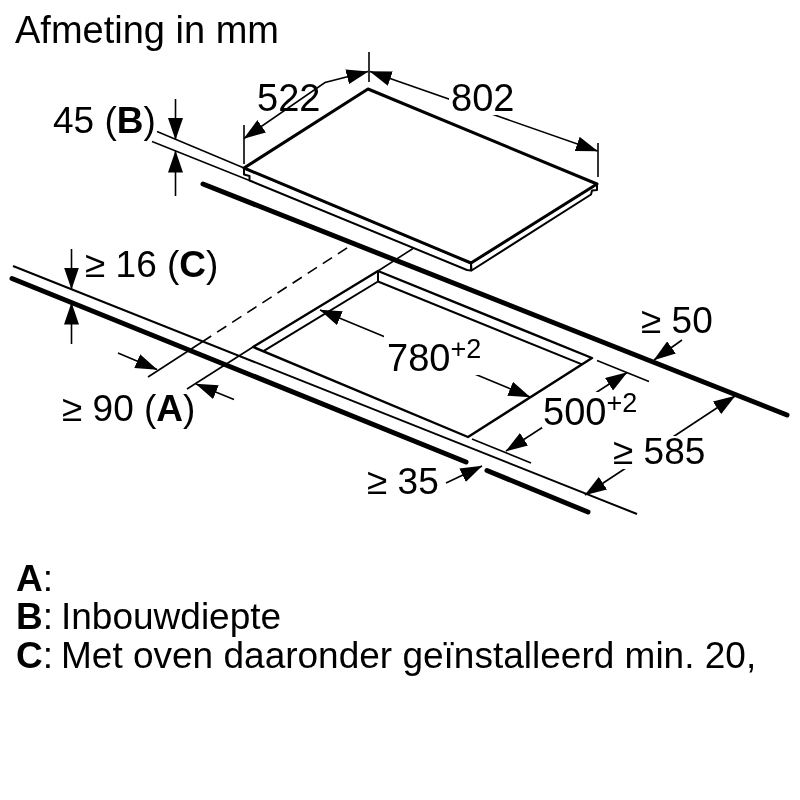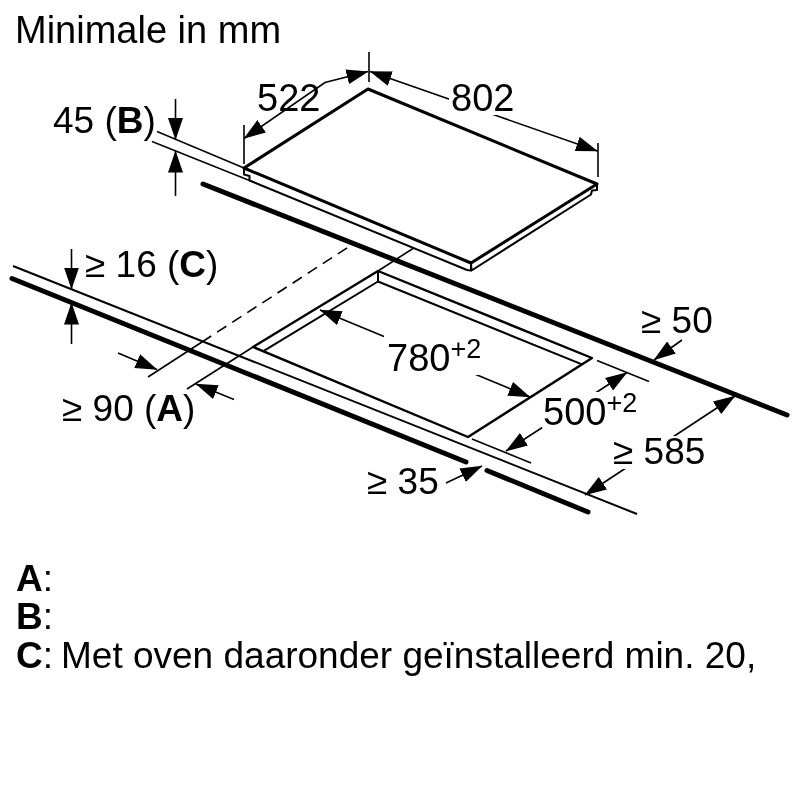--- a/index.html
+++ b/index.html
@@ -87,30 +87,33 @@
   <text x="53" y="133"><tspan>45 (</tspan><tspan class="b">B</tspan><tspan>)</tspan></text>
   <text x="85" y="277"><tspan>≥ 16 (</tspan><tspan class="b">C</tspan><tspan>)</tspan></text>
   <text x="62" y="421"><tspan>≥ 90 (</tspan><tspan class="b">A</tspan><tspan>)</tspan></text>
   <text x="641" y="333"><tspan>≥ 50</tspan></text>
   <text x="613" y="464"><tspan>≥ 585</tspan></text>
   <text x="367" y="494"><tspan>≥ 35</tspan></text>
   <text x="387" y="371" class="num"><tspan>780</tspan><tspan class="sup" dy="-13">+2</tspan></text>
   <text x="543" y="425" class="num"><tspan>500</tspan><tspan class="sup" dy="-13">+2</tspan></text>
 </svg>
 
-<div class="title">Minimale in mm</div>
+<div class="title">Afmeting in mm</div>
 
 <div class="legend">
   <div class="legend-item">
     <span class="legend-key"><b>A</b><span>:</span></span>
     <span class="legend-text">
     </span>
   </div>
   <div class="legend-item">
     <span class="legend-key"><b>B</b><span>:</span></span>
+    <span class="legend-text">
+      <div>Inbouwdiepte</div>
+    </span>
   </div>
   <div class="legend-item">
     <span class="legend-key"><b>C</b><span>:</span></span>
     <span class="legend-text">
       <div>Met oven daaronder geïnstalleerd min. 20,</div>
     </span>
   </div>
 </div>
 
 </div>

